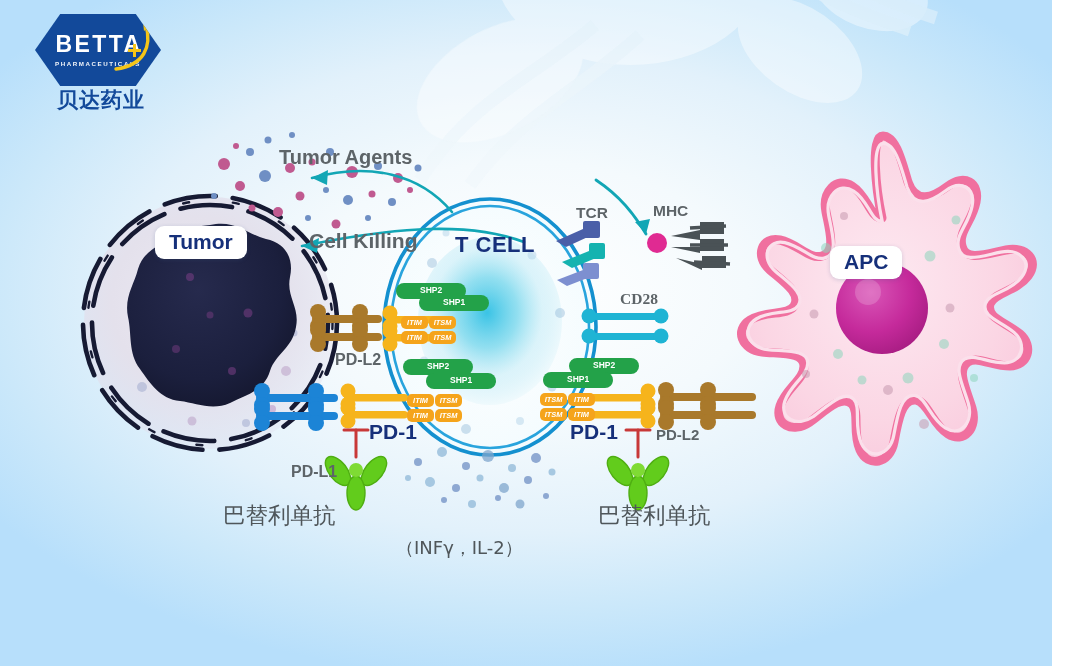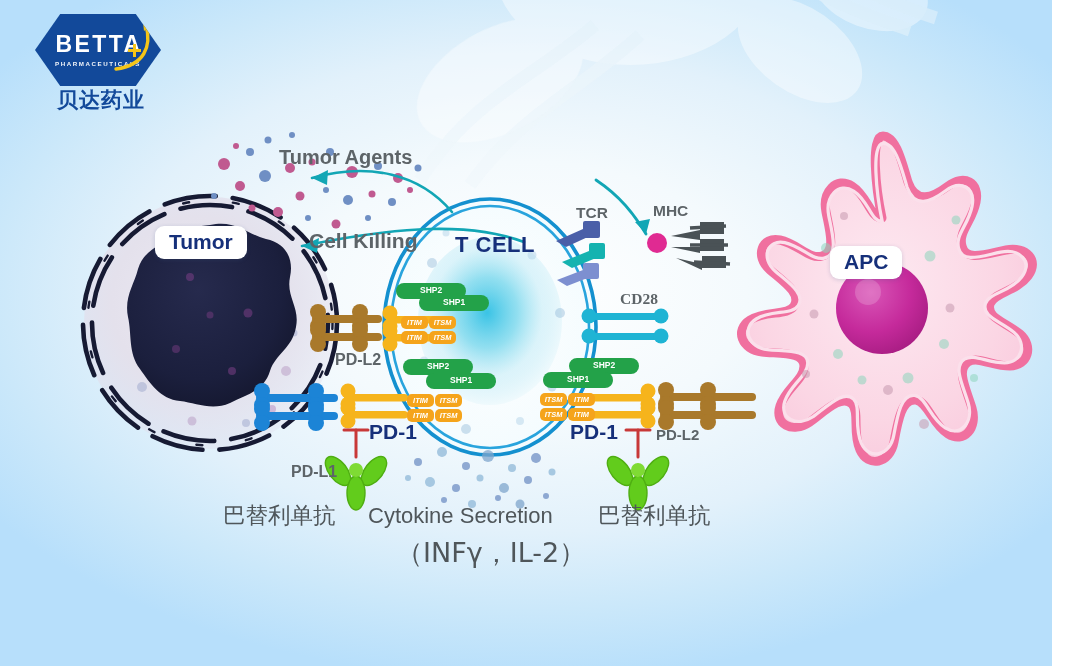--- a/index.html
+++ b/index.html
@@ -81,21 +81,21 @@
   #label-pd1-right { left: 570px; top: 421px; }
 
   
   .caption {
     position: absolute; color: #4f565a; font-weight: 400;
     white-space: nowrap; line-height: 1;
     font-family: "DejaVu Sans", "Liberation Sans", sans-serif;
   }
   #cap-ab-left  { left: 223px; top: 504px; font-size: 22.5px; }
   #cap-cyto     { left: 368px; top: 505px; font-size: 22px; font-family: "Liberation Sans", sans-serif; }
-  #cap-cyto2    { left: 396px; top: 539px; font-size: 27px; }
+  #cap-cyto2    { left: 396px; top: 539px; font-size: 18px; }
   #cap-ab-right { left: 598px; top: 504px; font-size: 22.5px; }
 
   
   .chip {
     position: absolute; color: #fff; font-weight: 700;
     border-radius: 7px; white-space: nowrap; line-height: 1;
     display: flex; align-items: center; justify-content: center;
   }
   .chip-shp { background: #23a249; font-size: 8.5px; padding: 3px 24px 4px; border-radius: 8px; }
   .chip-itim {
@@ -513,17 +513,16 @@
   <div class="chip chip-itim" id="itsm-b2">ITSM</div>
 
   <div class="chip chip-shp" id="shp2-c">SHP2</div>
   <div class="chip chip-shp" id="shp1-c">SHP1</div>
   <div class="chip chip-itim" id="itsm-c1">ITSM</div>
   <div class="chip chip-itim" id="itim-c1">ITIM</div>
   <div class="chip chip-itim" id="itsm-c2">ITSM</div>
   <div class="chip chip-itim" id="itim-c2">ITIM</div>
 
   <div class="caption" id="cap-ab-left">巴替利单抗</div>
-  <div class="caption" id="cap-cyto">Cytokine Secretion</div>
   <div class="caption" id="cap-cyto2">（INFγ，IL-2）</div>
   <div class="caption" id="cap-ab-right">巴替利单抗</div>
 
 </div>
 
 </body></html>

